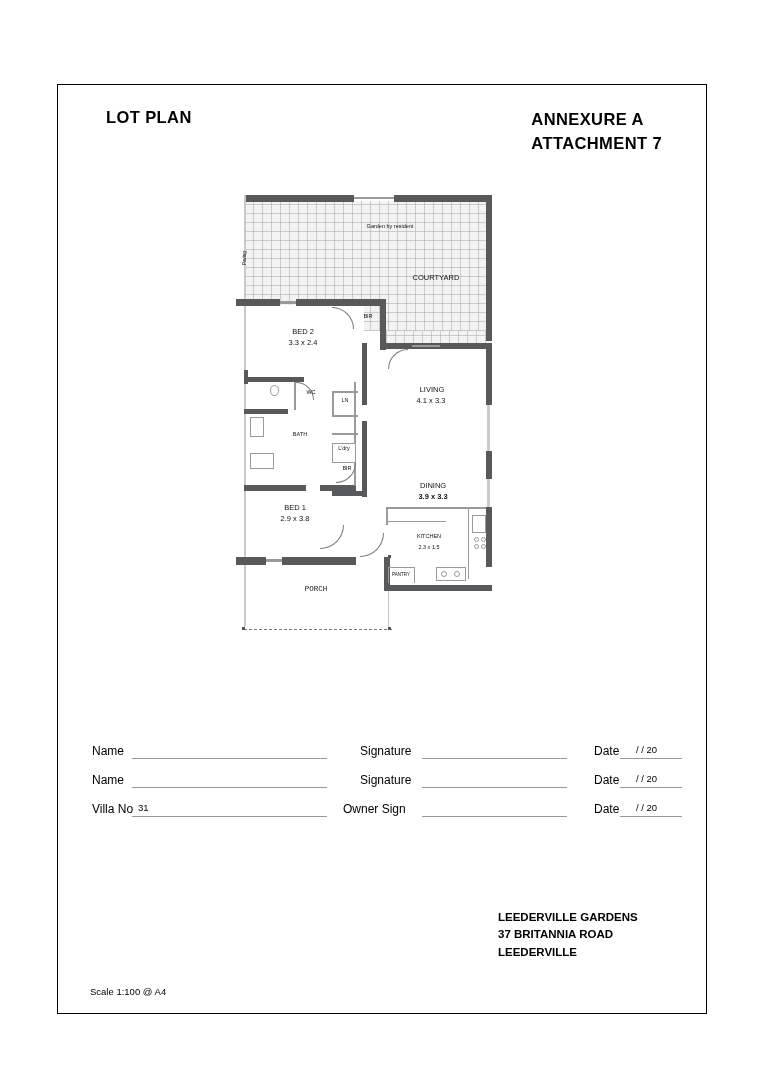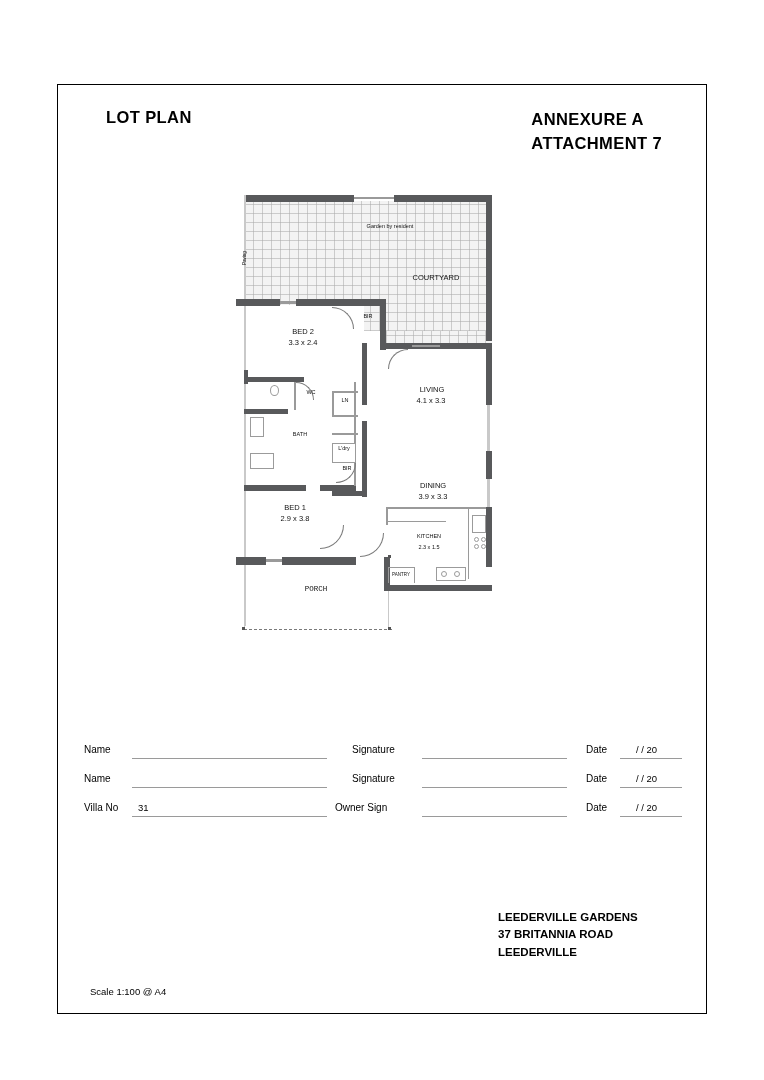--- a/index.html
+++ b/index.html
@@ -119,21 +119,22 @@
     top: 656px;
     font-size: 9.5px;
   }
   .sigrow {
     position: relative;
     height: 29px;
   }
   .sigrow .lbl {
     position: absolute;
     top: 3px;
-    font-size: 10px;
+    font-size: 12px;
+    margin-left: 8px;
   }
   .rule {
     position: absolute;
     border-bottom: 1px solid #9a9a9a;
     height: 0;
   }
   .val {
     position: absolute;
     top: 3px;
     font-size: 9.5px;
@@ -293,21 +294,21 @@
 
     <div class="label tiny" style="left:60px; top:204px; width:30px;">WC</div>
     <div class="label tiny" style="left:98px; top:212px; width:22px;">LN</div>
     <div class="label tiny" style="left:44px; top:246px; width:40px;">BATH</div>
     <div class="label tiny" style="left:92px; top:260px; width:32px;">L'dry</div>
 
     <div class="label" style="left:151px; top:200px; width:90px;">LIVING</div>
     <div class="label" style="left:150px; top:211px; width:90px;">4.1 x 3.3</div>
 
     <div class="label" style="left:152px; top:296px; width:90px;">DINING</div>
-    <div class="label" style="left:152px; top:307px; width:90px;">3.9 x 3.3</div>
+    <div class="label" style="left:152px; top:307px; width:90px;font-weight:bold;">3.9 x 3.3</div>
 
     <div class="label tiny" style="left:96px; top:280px; width:30px;">BIR</div>
 
     <div class="label" style="left:14px; top:318px; width:90px;">BED 1</div>
     <div class="label" style="left:14px; top:329px; width:90px;">2.9 x 3.8</div>
 
     <div class="label tiny" style="left:160px; top:348px; width:66px;">KITCHEN</div>
     <div class="label tiny" style="left:160px; top:359px; width:66px;">2.3 x 1.5</div>
     <div class="label mini" style="left:150px; top:387px; width:30px;">PANTRY</div>
 

